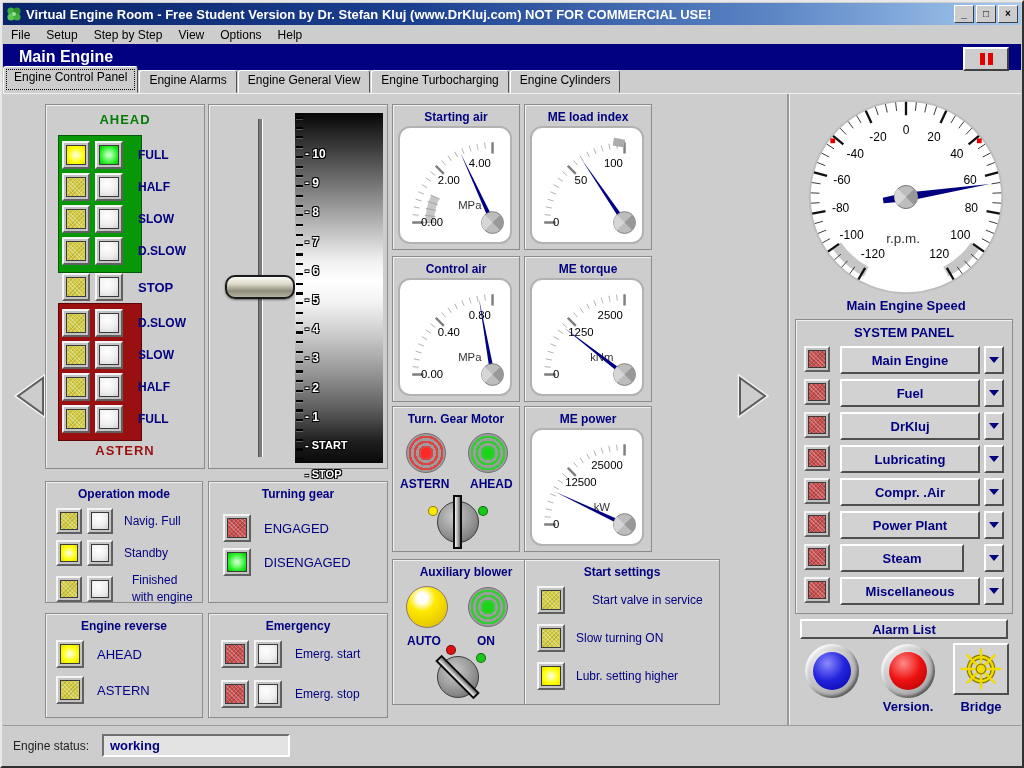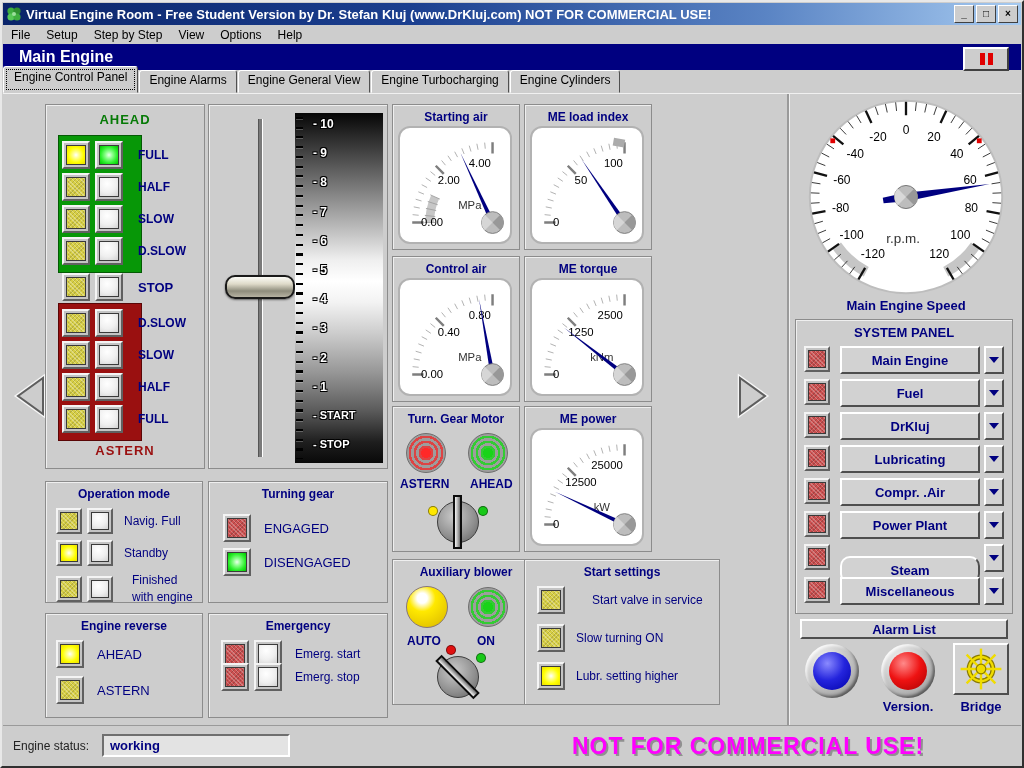--- a/index.html
+++ b/index.html
@@ -57,22 +57,22 @@
   .tg-title{position:absolute;width:100%;text-align:center;font-weight:bold;font-size:13px;letter-spacing:1px;}
   
   #lever-track{position:absolute;left:49px;top:14px;width:3px;height:338px;background:#7a7a7a;border-right:1px solid #fff;border-left:1px solid #555;}
   #lever-handle{position:absolute;left:16px;top:170px;width:66px;height:20px;border-radius:10px;
     background:linear-gradient(180deg,#fbfbf6 0%,#dedac9 35%,#8e8c7c 70%,#b6b2a2 100%);
     border:2px solid #1a1a1a;box-shadow:0 1px 2px rgba(0,0,0,.5);}
   #lever-strip{position:absolute;left:86px;top:8px;width:88px;height:350px;
     background:linear-gradient(180deg,#060606 0%,#3c3c3c 10%,#7e7e7e 22%,#bcbcbc 33%,#efefef 42%,#ffffff 48%,#f3f3f3 54%,#cccccc 63%,#979797 74%,#5b5b5b 85%,#1e1e1e 94%,#090909 100%);}
   #lever-ticks{position:absolute;left:1px;top:4px;width:7px;height:342px;
     background:repeating-linear-gradient(180deg,#000 0 2px,rgba(255,255,255,.25) 2px 3px,transparent 3px 9.75px);}
-  .scale-lbl{position:absolute;left:18px;color:#fff;font-size:12px;font-weight:bold;white-space:nowrap;
-    text-shadow:1px 1px 0 #000,-1px -1px 0 #000,1px -1px 0 #000,-1px 1px 0 #000;}
+  .scale-lbl{position:absolute;left:10px;color:#fff;font-size:12px;font-weight:bold;white-space:nowrap;
+    text-shadow:1px 1px 0 #000,-1px -1px 0 #000,1px -1px 0 #000,-1px 1px 0 #000;margin-top:30px;}
   
   .gauge-face{position:absolute;left:5px;top:21px;width:114px;height:118px;background:#fff;
     border:2px solid #b2b2b2;border-radius:12px;box-sizing:border-box;overflow:hidden;}
   .gauge-face svg{width:100%;height:100%;}
   
   .ring-light{position:relative;width:38px;height:38px;border-radius:50%;border:1px solid #6e6e6e;}
   .ring-light.red{background:radial-gradient(circle,#ff2828 0 5px,rgba(0,0,0,0) 5px),
       repeating-radial-gradient(circle,#d44 0 2.5px,#9d9d9d 2.5px 5px);}
   .ring-light.green{background:radial-gradient(circle,#19d419 0 5px,rgba(0,0,0,0) 5px),
       repeating-radial-gradient(circle,#3c3 0 2.5px,#9d9d9d 2.5px 5px);}
@@ -343,21 +343,21 @@
       <div class="gb-title">Emergency</div>
       <div class="tg-row" style="left:12px;top:26px;">
         <div class="ind">
             <div class="core r-unlit"></div>
           </div>
         <div class="ind">
             <div class="core off"></div>
           </div>
         <div class="row-label" style="margin-left:8px;">Emerg. start</div>
       </div>
-      <div class="tg-row" style="left:12px;top:49px;">
+      <div class="tg-row" style="left:12px;top:66px;">
         <div class="ind">
             <div class="core r-unlit"></div>
           </div>
         <div class="ind">
             <div class="core off"></div>
           </div>
         <div class="row-label" style="margin-left:8px;">Emerg. stop</div>
       </div>
     </div>
 
@@ -693,21 +693,21 @@
           <div class="ind small" style="position: absolute; left: 8px; top: 191px;">
             <div class="core r-unlit"></div>
           </div>
           <div class="sp-btn" style="left: 44px; top: 191px; width: 140px;">Power Plant</div>
           <div class="drop-btn" style="left: 188px; top: 191px;">
             <b></b>
           </div>
           <div class="ind small" style="position: absolute; left: 8px; top: 224px;">
             <div class="core r-unlit"></div>
           </div>
-          <div class="sp-btn" style="left: 44px; top: 236px; width: 140px; border-radius: 10px;">Steam</div>
+          <div class="sp-btn" style="left: 44px; top: 224px; width: 124px;">Steam</div>
           <div class="drop-btn" style="left: 188px; top: 224px;">
             <b></b>
           </div>
           <div class="ind small" style="position: absolute; left: 8px; top: 257px;">
             <div class="core r-unlit"></div>
           </div>
           <div class="sp-btn" style="left: 44px; top: 257px; width: 140px;">Miscellaneous</div>
           <div class="drop-btn" style="left: 188px; top: 257px;">
             <b></b>
           </div>
@@ -741,16 +741,15 @@
       </svg>
     </div>
     <div class="btn-lbl" style="left:796px;top:605px;width:66px;margin-top:40px;">Buzzer</div>
     <div class="btn-lbl" style="left:870px;top:605px;width:70px;">Version.</div>
     <div class="btn-lbl" style="left:948px;top:605px;width:60px;">Bridge</div>
   </div>
 
   <div id="statusbar">
     <span style="position:absolute;left:10px;top:13px;font-size:12px;color:#222;">Engine status:</span>
     <input id="status-field" type="text" readonly="" value="working" style="">
-    <div id="notice">NOT FOR COMMERCIAL USE!</div>
   </div>
 
 </div>
 
 </body></html>

